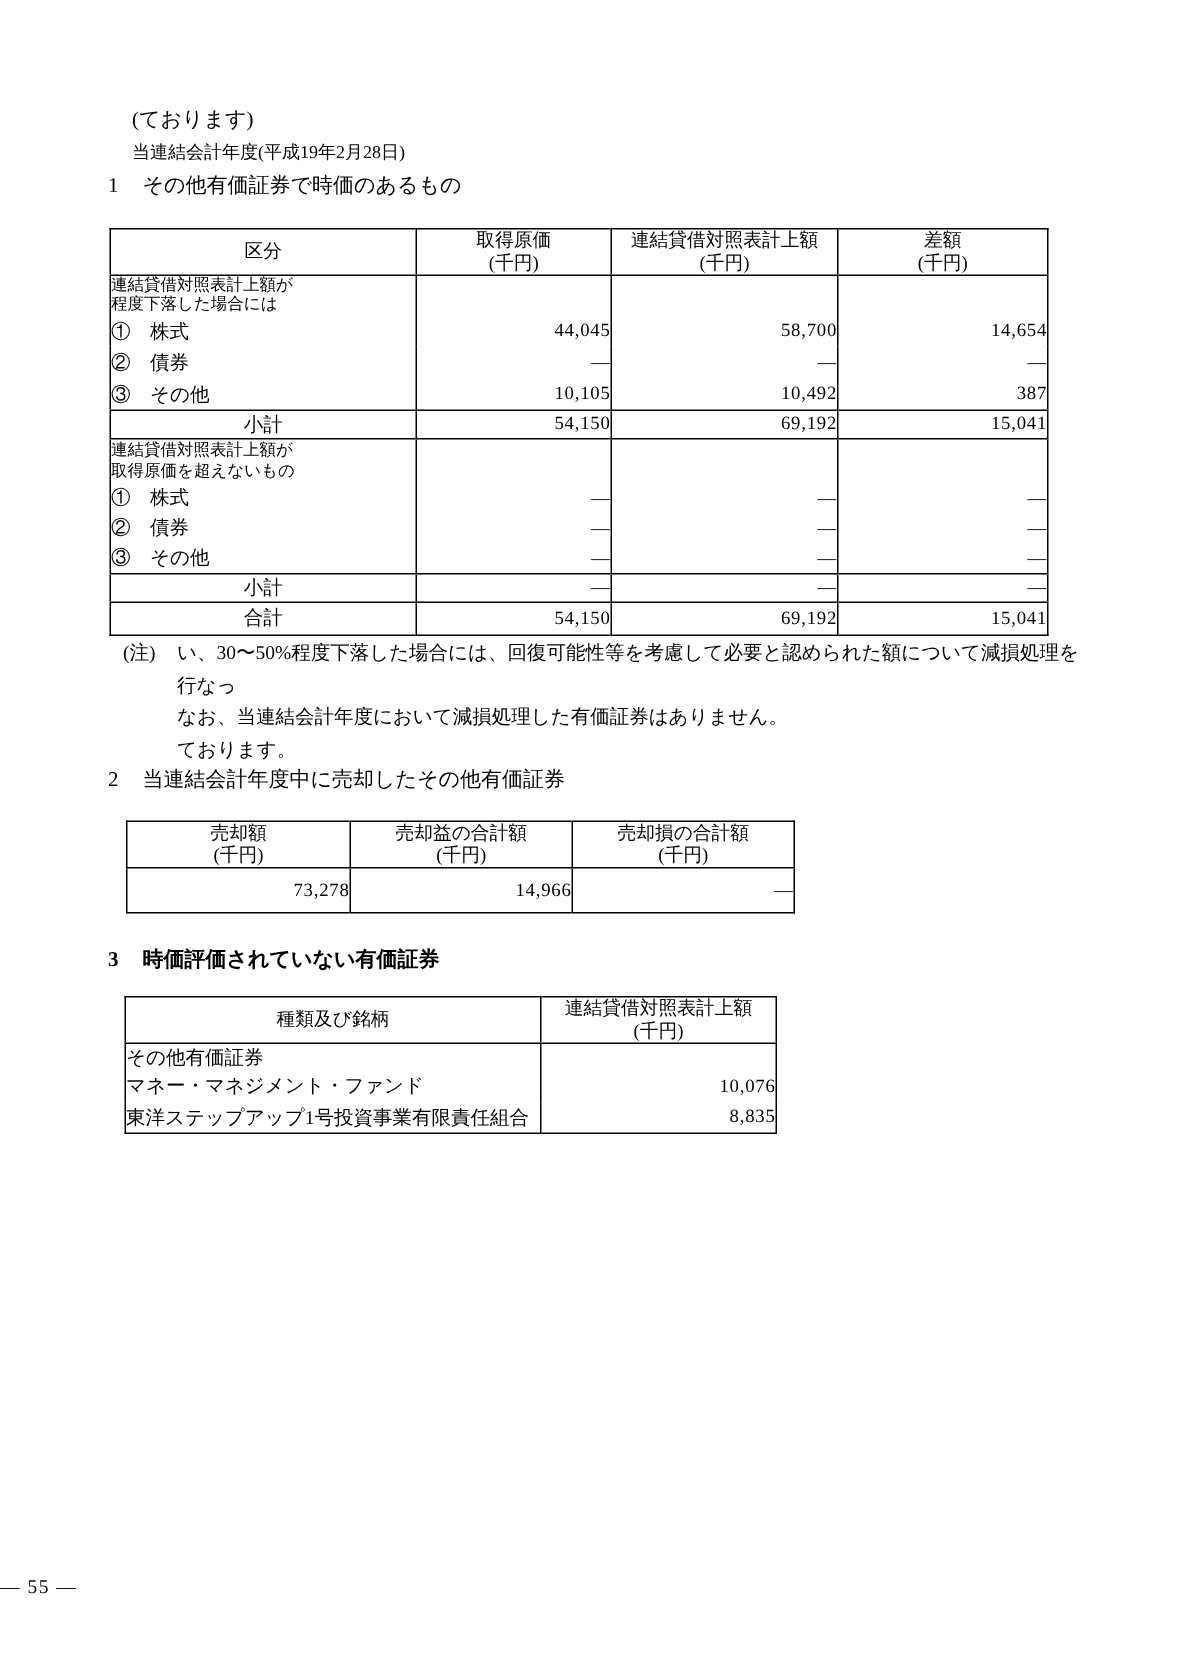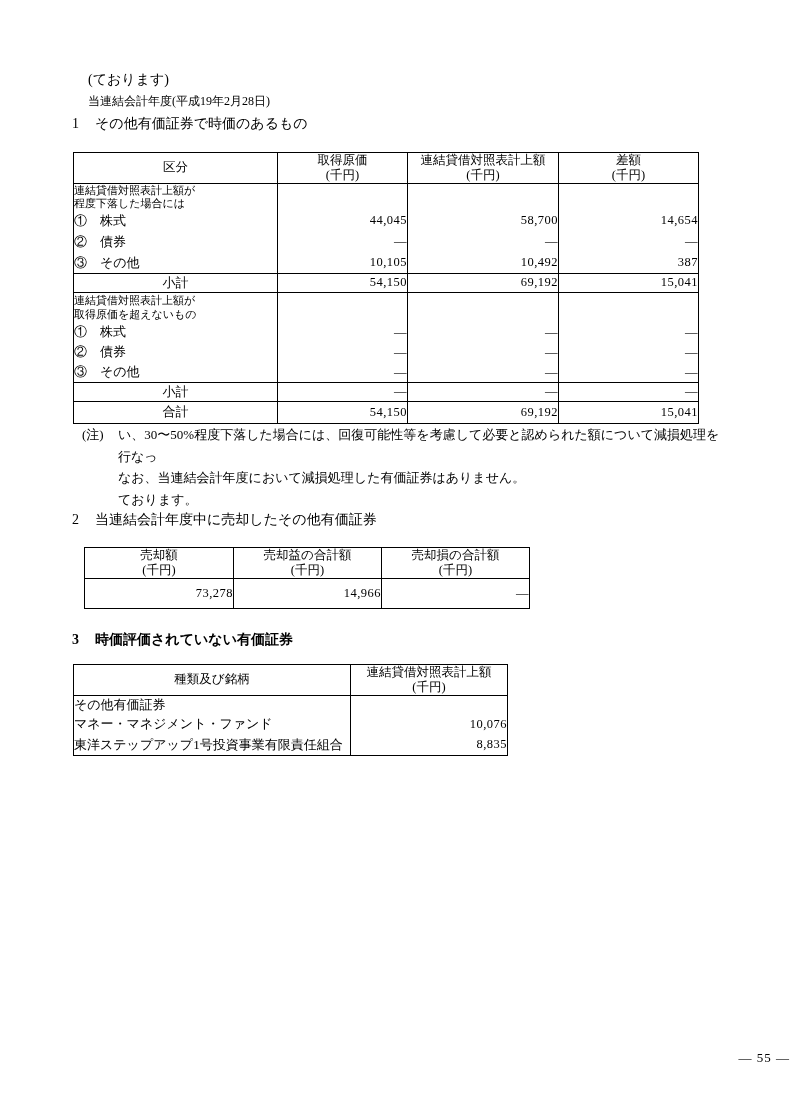--- a/index.html
+++ b/index.html
@@ -20,21 +20,21 @@
   .sec-num       { display:inline-block; }
   .sec-text      { display:inline-block; margin-left:16px; }
 
   table { border-collapse:collapse; table-layout:fixed; }
   .tbl  { position:absolute; border:1.5px solid #000; }
   .tbl td { border-left:1px solid #000; padding:0; overflow:hidden; vertical-align:middle; }
   .tbl td:first-child { border-left:none; }
 
   .tbl-1 { left:73px; top:152px; width:625px; }
   .tbl-2 { left:72px; top:547px; width:445px;margin-left:12px; }
-  .tbl-3 { left:73px; top:664px; width:434px; }
+  .tbl-3 { left:83px; top:664px; width:434px; }
 
   tr.hdr td { border-bottom:1px solid #000; }
   tr.rule-top td { border-top:1.5px solid #000; }
 
   .th { text-align:center; font-size:12.5px; line-height:1.18; }
   .th span { display:block; }
 
   .glbl { font-size:11px; line-height:1.22; padding-left:4px; }
   .glbl span { display:block; }
   .lbl  { font-size:13px; padding-left:16px; }
@@ -46,21 +46,21 @@
   .note {
     position:absolute; left:82px; top:424px; width:650px;
     font-size:13px; line-height:21.5px;
     display:flex;
   }
   .note-label { width:36px; flex-shrink:0; }
   .note-body  { flex:1; }
 
   .pageno {
     position:absolute; left:0; top:1050px; width:790px;
-    text-align:right; font-size:13px; letter-spacing:1px;
+    text-align:left; font-size:13px; letter-spacing:1px;
   }
 </style>
 </head>
 <body>
 
 <div class="page">
 
   <div class="doc-heading">(ております)</div>
   <div class="doc-period">当連結会計年度(平成19年2月28日)</div>
 

